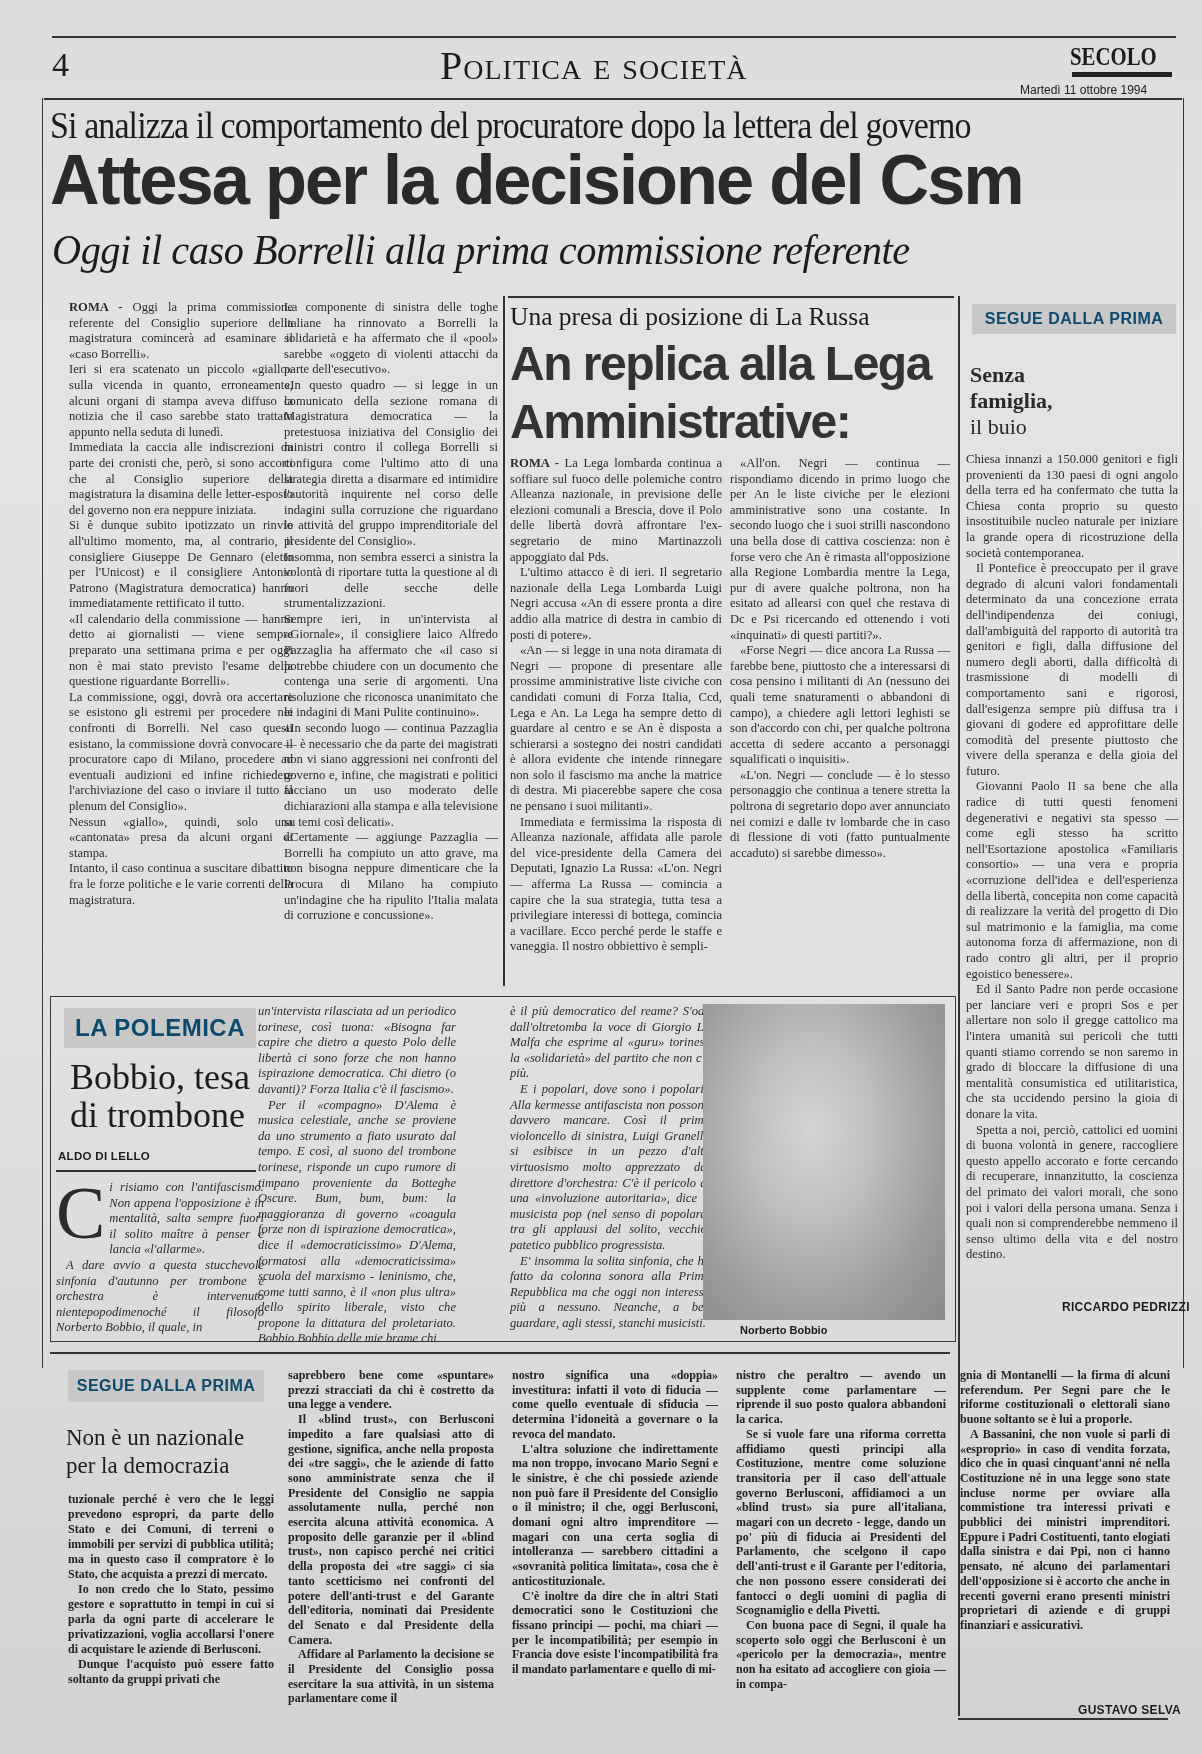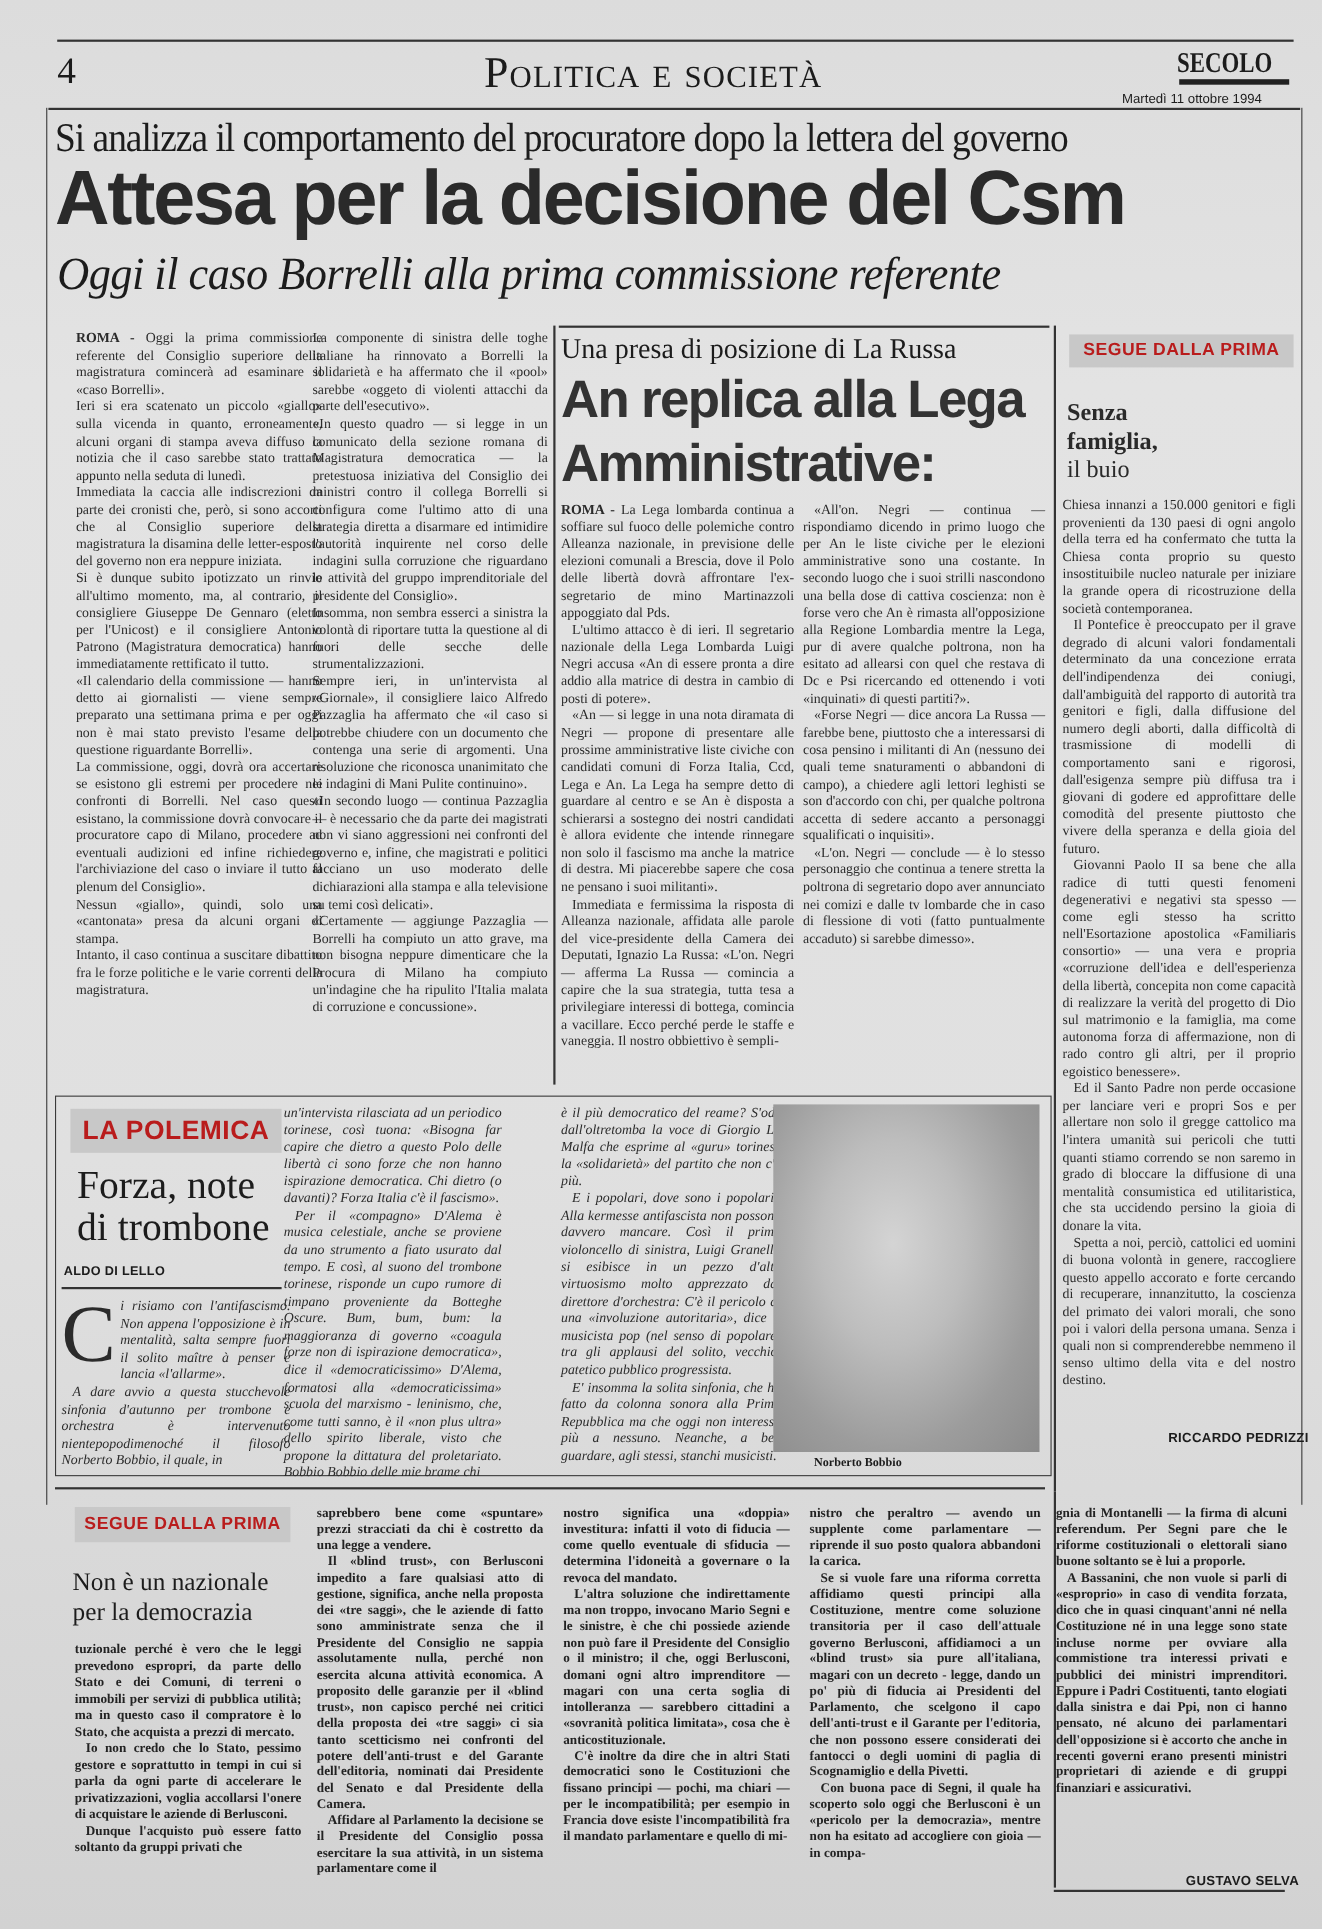--- a/index.html
+++ b/index.html
@@ -16,33 +16,33 @@
   .date { left: 1020px; top: 83px; font-size: 12px; font-family: "Liberation Sans", sans-serif; }
   .kicker { left: 50px; top: 104px; width: 1130px; font-size: 37px; white-space: nowrap; letter-spacing: -1px; transform: scaleX(0.92); transform-origin: left; }
   .headline { left: 50px; top: 140px; font-family: "Liberation Sans", sans-serif; font-weight: 900; font-size: 70px; letter-spacing: -2px; color: #2a2a2a; white-space: nowrap; transform: scaleX(0.98); transform-origin: left; }
   .subhead { left: 52px; top: 226px; font-size: 42px; font-style: italic; white-space: nowrap; letter-spacing: -0.5px; transform: scaleX(0.96); transform-origin: left; }
   .col { position: absolute; font-size: 12.6px; line-height: 15.6px; text-align: justify; color: #2b2b2b; hyphens: auto; }
   .col p { text-indent: 0; }
   .col p.ind { text-indent: 10px; }
   .col b { font-weight: bold; }
   .col.italic { font-style: italic; }
   .col.boldish { font-weight: bold; color: #222; }
-  .box-title { font-family: "Liberation Sans", sans-serif; font-weight: 900; background: #c8c8c8; color: #b91c1c; text-align: center; letter-spacing: 0.5px; }
+  .box-title { font-family: "Liberation Sans", sans-serif; font-weight: 900; background: #c8c8c8; color: #0c4a6e; text-align: center; letter-spacing: 0.5px; }
   .la-russa-kicker { left: 510px; top: 302px; font-size: 26px; white-space: nowrap; transform: scaleX(0.98); transform-origin: left; }
   .amm-head { left: 510px; top: 335px; font-family: "Liberation Sans", sans-serif; font-weight: 900; font-size: 48px; line-height: 58px; letter-spacing: -1.5px; color: #333; white-space: nowrap; }
   .segue1 { left: 972px; top: 304px; width: 204px; height: 30px; font-size: 16px; line-height: 30px; }
   .senza { left: 970px; top: 362px; font-size: 22px; line-height: 26px; font-weight: bold; color: #2a2a2a; }
   .byline-r { font-family: "Liberation Sans", sans-serif; font-weight: 900; font-size: 12px; letter-spacing: 0.3px; }
   .polemica { left: 64px; top: 1008px; width: 192px; height: 40px; font-size: 24px; line-height: 40px; }
   .bobbio-title { left: 70px; top: 1058px; font-size: 36px; line-height: 38px; }
   .aldo { left: 58px; top: 1150px; font-size: 11.5px; }
   .dropcap { float: left; font-size: 74px; line-height: 62px; margin: 2px 4px 0 0; font-style: normal; }
   .photo { left: 703px; top: 1004px; width: 242px; height: 316px;
            background: radial-gradient(ellipse at 45% 40%, #d4d4d4 0%, #bdbdbd 35%, #9c9c9c 70%, #8a8a8a 100%); }
-  .caption { left: 740px; top: 1324px; font-family: Liberation Serif, serif; font-weight: bold; font-size: 11px; }
+  .caption { left: 740px; top: 1324px; font-family: Liberation Sans, sans-serif; font-weight: bold; font-size: 11px; }
   .segue2 { left: 68px; top: 1370px; width: 196px; height: 32px; font-size: 16px; line-height: 32px; }
   .pericolo { left: 66px; top: 1424px; font-size: 23px; line-height: 28px; }
   .gustavo { left: 1078px; top: 1703px; }
   .riccardo { left: 1062px; top: 1300px; }
   .frame { position: absolute; border: 1.5px solid #3a3a3a; pointer-events: none; }
 </style>
 </head>
 <body>
 
 <div class="page">
@@ -111,21 +111,21 @@
     <p class="ind">Il Pontefice è preoccupato per il grave degrado di alcuni valori fondamentali determinato da una concezione errata dell'indipendenza dei coniugi, dall'ambiguità del rapporto di autorità tra genitori e figli, dalla diffusione del numero degli aborti, dalla difficoltà di trasmissione di modelli di comportamento sani e rigorosi, dall'esigenza sempre più diffusa tra i giovani di godere ed approfittare delle comodità del presente piuttosto che vivere della speranza e della gioia del futuro.</p>
     <p class="ind">Giovanni Paolo II sa bene che alla radice di tutti questi fenomeni degenerativi e negativi sta spesso — come egli stesso ha scritto nell'Esortazione apostolica «Familiaris consortio» — una vera e propria «corruzione dell'idea e dell'esperienza della libertà, concepita non come capacità di realizzare la verità del progetto di Dio sul matrimonio e la famiglia, ma come autonoma forza di affermazione, non di rado contro gli altri, per il proprio egoistico benessere».</p>
     <p class="ind">Ed il Santo Padre non perde occasione per lanciare veri e propri Sos e per allertare non solo il gregge cattolico ma l'intera umanità sui pericoli che tutti quanti stiamo correndo se non saremo in grado di bloccare la diffusione di una mentalità consumistica ed utilitaristica, che sta uccidendo persino la gioia di donare la vita.</p>
     <p class="ind">Spetta a noi, perciò, cattolici ed uomini di buona volontà in genere, raccogliere questo appello accorato e forte cercando di recuperare, innanzitutto, la coscienza del primato dei valori morali, che sono poi i valori della persona umana. Senza i quali non si comprenderebbe nemmeno il senso ultimo della vita e del nostro destino.</p>
   </div>
   <div class="abs byline-r riccardo">RICCARDO PEDRIZZI</div>
 
   <div class="frame" style="left:50px;top:996px;width:906px;height:346px;"></div>
   <div class="abs box-title polemica">LA POLEMICA</div>
   <div class="abs bobbio-title">
-    <div>Forza, note</div>
+    <div>Bobbio, tesa</div>
     <div>di trombone</div>
   </div>
   <div class="abs byline-r aldo">ALDO DI LELLO</div>
   <div class="rule" style="left:56px;top:1170px;width:200px;height:1.5px;"></div>
   <div class="col italic" style="left:56px;top:1180px;width:208px;">
     <p><span class="dropcap">C</span><span>i risiamo con l'antifascismo. Non appena l'opposizione è in mentalità, salta sempre fuori il solito maître à penser e lancia «l'allarme».</span></p>
     <p class="ind">A dare avvio a questa stucchevole sinfonia d'autunno per trombone e orchestra è intervenuto nientepopodimenoché il filosofo Norberto Bobbio, il quale, in</p>
   </div>
   <div class="col italic" style="left:258px;top:1004px;width:198px;">
     <p>un'intervista rilasciata ad un periodico torinese, così tuona: «Bisogna far capire che dietro a questo Polo delle libertà ci sono forze che non hanno ispirazione democratica. Chi dietro (o davanti)? Forza Italia c'è il fascismo».</p>

